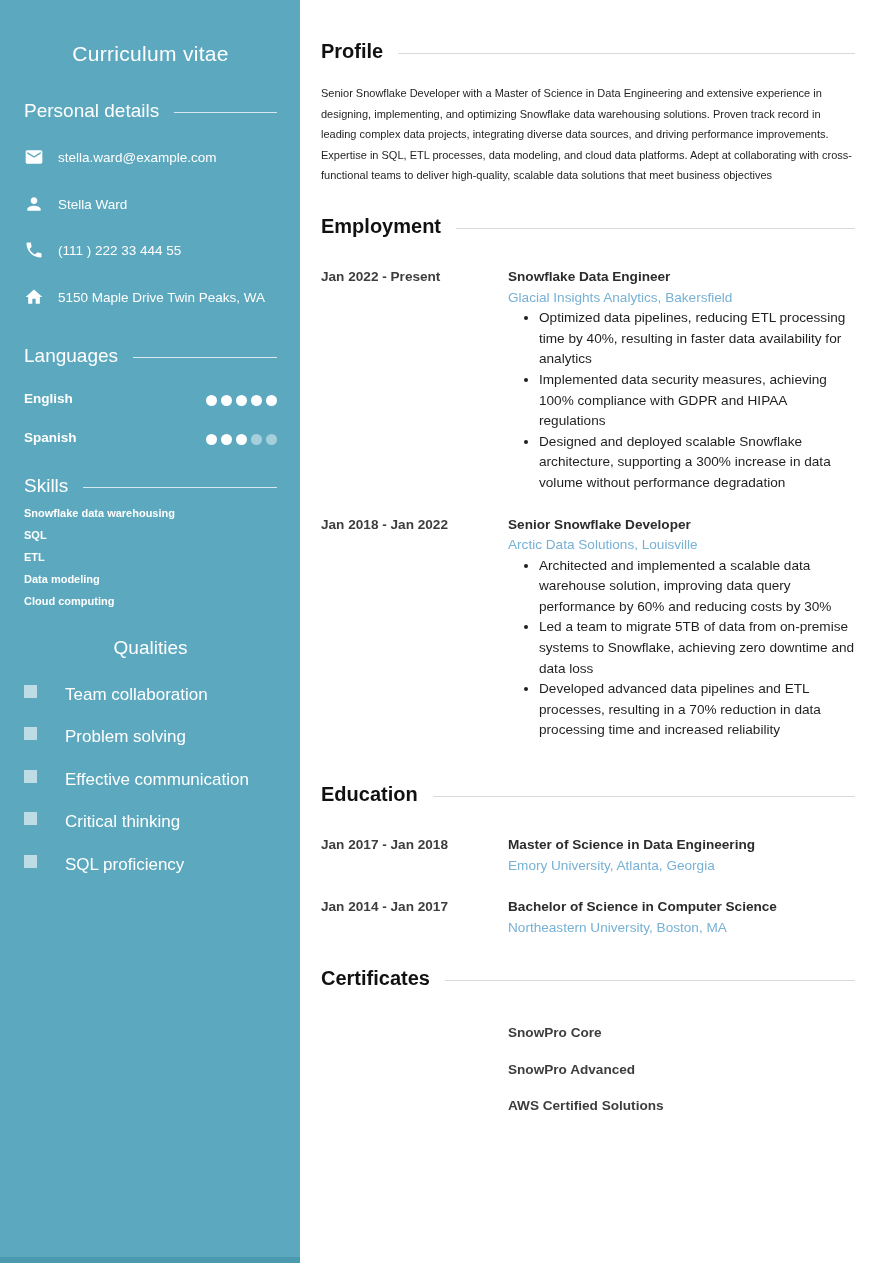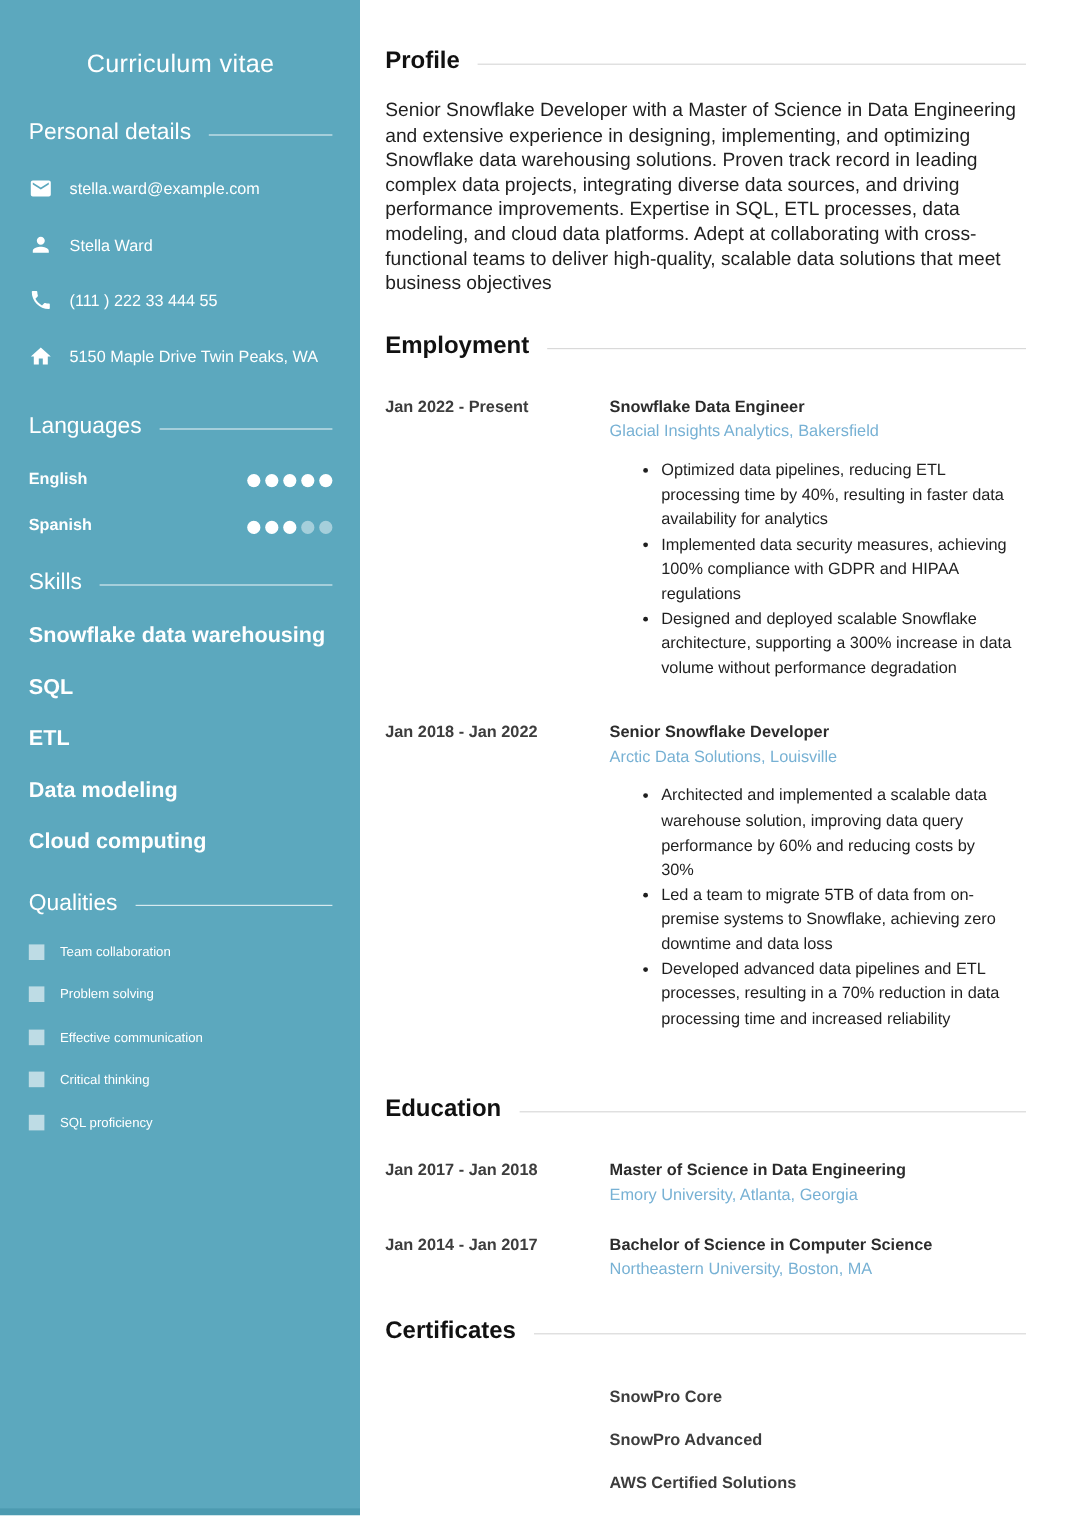--- a/index.html
+++ b/index.html
@@ -46,21 +46,21 @@
   .side-heading .rule {
     flex: 1;
     height: 1px;
     background: rgba(255,255,255,0.75);
     margin-left: 15px;
     margin-top: 3px;
   }
   .heading-personal { margin-top: 34px; }
   .heading-languages { margin-top: 37px; }
   .heading-skills { margin-top: 30px; }
-  .heading-qualities { margin-top: 30px; }
+  .heading-qualities { margin-top: 30px; flex-direction: column; }
 
   .contact-item {
     display: flex;
     align-items: flex-start;
     margin-top: 25px;
     font-size: 13.5px;
     line-height: 20.5px;
   }
   .contact-item .icon {
     width: 20px;
@@ -82,30 +82,31 @@
   }
   .dots { display: flex; gap: 4px; }
   .dot {
     width: 11px; height: 11px;
     border-radius: 50%;
     background: rgba(255,255,255,0.45);
   }
   .dot.filled { background: #ffffff; }
 
   .skill-item {
-    margin-top: 22px;
-    font-size: 18px;
+    margin-top: 10px;
+    font-size: 11px;
     font-weight: bold;
   }
 
   .quality-item {
     display: flex;
-    align-items: flex-end;
+    align-items: flex-start;
     margin-top: 22.5px;
-    font-size: 11px;
+    font-size: 17px;
+    gap: 15px;
   }
   .q-square {
     width: 13px; height: 13px;
     background: rgba(255,255,255,0.6);
     margin-right: 13px;
     flex-shrink: 0;
   }
 
   
   .main {
@@ -124,21 +125,21 @@
   }
   .main-heading .rule {
     flex: 1;
     height: 1px;
     background: #d9d9d9;
     margin-left: 15px;
     margin-top: 4px;
   }
   .profile-text {
     margin-top: 20px;
-    font-size: 16px;
+    font-size: 11px;
     line-height: 20.6px;
     color: #1f1f1f;
   }
   .heading-employment { margin-top: 29px; }
   .heading-education { margin-top: 42px; }
   .heading-certificates { margin-top: 29px; }
 
   .entry-row {
     display: flex;
     margin-top: 21px;
@@ -149,21 +150,21 @@
   .entry-dates {
     width: 187px;
     flex-shrink: 0;
     font-weight: bold;
     color: #3d3d3d;
   }
   .entry-body { flex: 1; }
   .entry-title { font-weight: bold; color: #2c2c2c; }
   .entry-org { color: var(--link-color, #77B1D4); }
   .entry-body ul {
-    margin: 12px;
+    margin: 0;
     padding-left: 31px;
     list-style: disc;
   }
   .cert-item {
     margin-left: 187px;
     margin-top: 15.5px;
     font-size: 13.6px;
     line-height: 20.6px;
     font-weight: bold;
     color: #3d3d3d;

